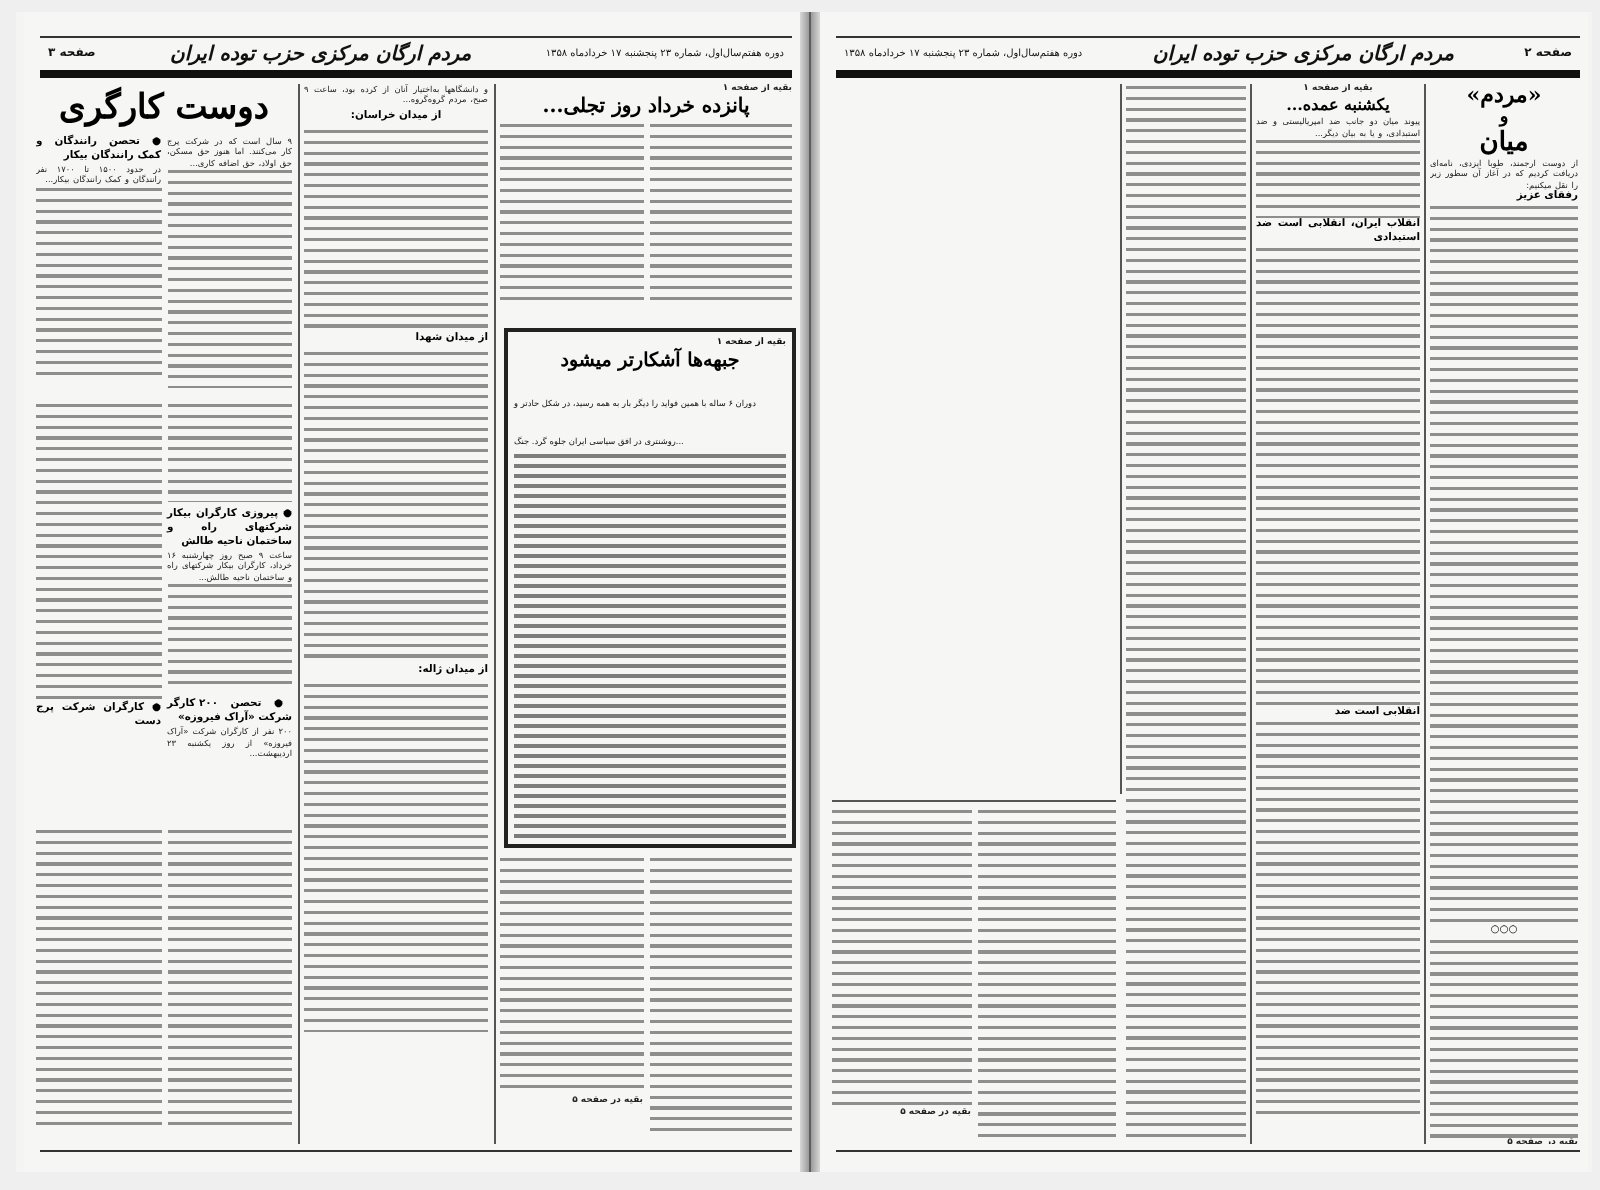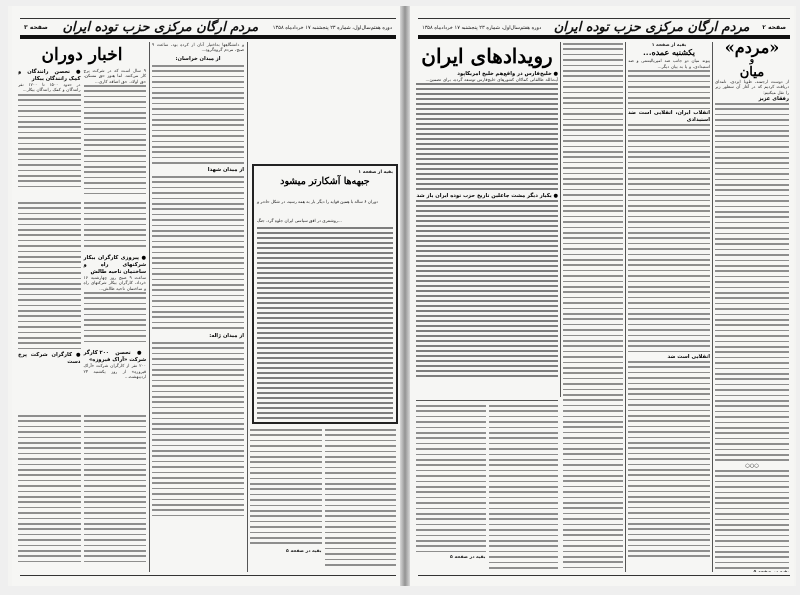--- a/index.html
+++ b/index.html
@@ -7,21 +7,21 @@
   body { position: relative; font-family: "DejaVu Sans", sans-serif; color: #111; }
   .spread { position: absolute; left: 8px; top: 6px; width: 788px; height: 580px; background: #f4f4f2; }
   .page { position: absolute; top: 0; height: 100%; background: #f6f6f4; }
   .page.left { left: 4px; width: 388px; }
   .page.right { left: 402px; width: 384px; }
   .gutter { position: absolute; left: 392px; top: 0; width: 10px; height: 100%;
     background: linear-gradient(90deg,#d8d8d8,#9a9a9a 45%,#222 50%,#9a9a9a 55%,#d8d8d8); }
   .masthead { position: absolute; left: 8px; right: 4px; top: 12px; height: 16px; border-top: 1px solid #333;
     display: flex; justify-content: space-between; align-items: center; font-size: 5px; direction: rtl; padding: 0 4px; }
   .masthead .pg { font-weight: bold; font-size: 6px; }
-  .masthead .logo { font-family: "DejaVu Serif", serif; font-style: italic; font-size: 13px; font-weight: bold; }
+  .masthead .logo { font-family: "DejaVu Serif", serif; font-style: italic; font-size: 10px; font-weight: bold; }
   .rule { position: absolute; left: 8px; right: 4px; top: 29px; height: 4px; background: #111; }
   .col { position: absolute; top: 36px; bottom: 14px; overflow: hidden; font-size: 4.2px; line-height: 5.4px;
     direction: rtl; text-align: justify; color: #222; }
   .col .t { display: block; word-spacing: 0.5px; }
   .vline { position: absolute; top: 36px; bottom: 14px; width: 1px; background: #555; }
   .hline { position: absolute; height: 1px; background: #555; }
   .head-big { font-family: "DejaVu Serif", serif; font-weight: bold; direction: rtl; text-align: center; color: #000; }
   .kicker { font-size: 4.5px; font-weight: bold; direction: rtl; }
   .sub { font-size: 5.2px; font-weight: bold; direction: rtl; line-height: 7px; color: #000; }
   .boxed { position: absolute; border: 2px solid #222; background: #f6f6f4; padding: 3px; overflow: hidden; }
@@ -38,21 +38,21 @@
 
   <div class="page left">
     <div class="masthead">
       <span class="issue">دوره هفتم‌سال‌اول، شماره ۲۳ پنجشنبه ۱۷ خردادماه ۱۳۵۸</span>
       <span class="logo">مردم ارگان مرکزی حزب توده ایران</span>
       <span class="pg">صفحه ۳</span>
     </div>
     <div class="rule"></div>
 
     <div class="col" style="left:6px; width:128px;">
-      <div class="head-big" style="font-size:17px; line-height:24px; margin-bottom:2px;">اخبار دوران</div>
+      <div class="head-big" style="font-size:17px; line-height:24px; margin-bottom:2px;">دوست کارگری</div>
       <div style="display:flex; gap:3px; height:130px;">
         <div style="flex:1;">
           <span class="t">۹ سال است که در شرکت پرج کار می‌کنند. اما هنوز حق مسکن، حق اولاد، حق اضافه کاری...</span>
           <span class="fill" style="height:110px;"></span>
         </div>
         <div style="flex:1;">
           <div class="sub">● تحصن رانندگان و کمک رانندگان بیکار</div>
           <span class="t">در حدود ۱۵۰۰ تا ۱۷۰۰ نفر رانندگان و کمک رانندگان بیکار...</span>
           <span class="fill" style="height:95px;"></span>
         </div>
@@ -82,20 +82,28 @@
       <span class="t">و دانشگاهها به‌اختیار آنان از کرده بود، ساعت ۹ صبح، مردم گروه‌گروه...</span>
       <div class="sub" style="text-align:center; margin:2px 0;">از میدان خراسان:</div>
       <span class="fill" style="height:100px;"></span>
       <div class="sub" style="margin:2px 0;">از میدان شهدا</div>
       <span class="fill" style="height:155px;"></span>
       <div class="sub" style="margin:2px 0;">از میدان ژاله:</div>
       <span class="fill" style="height:175px;"></span>
     </div>
     <div class="vline" style="left:235px;"></div>
 
+    <div class="col" style="left:238px; width:146px; top:36px; bottom:auto; height:118px;">
+      <div class="kicker">بقیه از صفحه ۱</div>
+      <div class="head-big" style="font-size:10px; line-height:14px;">پانزده خرداد روز تجلی...</div>
+      <div style="display:flex; gap:3px; height:90px;">
+        <span class="fill" style="flex:1;"></span>
+        <span class="fill" style="flex:1;"></span>
+      </div>
+    </div>
 
     <div class="boxed" style="left:240px; top:158px; width:146px; height:260px;">
       <div class="kicker">بقیه از صفحه ۱</div>
       <div class="head-big" style="font-size:9.5px; line-height:14px;">جبهه‌ها آشکارتر میشود</div>
       <span class="t" style="font-size:4.2px; line-height:5.4px; direction:rtl;">دوران ۶ ساله با همین فواید را دیگر بار به همه رسید، در شکل حادتر و روشنتری در افق سیاسی ایران جلوه گرد. جنگ...</span>
       <span class="fill dense" style="height:215px;"></span>
     </div>
 
     <div class="col" style="left:238px; width:146px; top:422px;">
       <div style="display:flex; gap:3px; height:140px;">
@@ -112,49 +120,41 @@
   <div class="gutter"></div>
 
   <div class="page right">
     <div class="masthead">
       <span class="pg">صفحه ۲</span>
       <span class="logo">مردم ارگان مرکزی حزب توده ایران</span>
       <span class="issue">دوره هفتم‌سال‌اول، شماره ۲۳ پنجشنبه ۱۷ خردادماه ۱۳۵۸</span>
     </div>
     <div class="rule"></div>
 
-    <div class="col" style="left:6px; width:142px; bottom:auto; height:355px;">
-      <div class="head-big" style="font-size:20px; line-height:28px;">رویدادهای ایران</div>
-      <div class="sub">● خلیج‌فارس در واقع‌هم خلیج امریکاپود</div>
-      <span class="t">آیت‌الله طالقانی کماکان کشورهای خلیج‌فارس توسعه گرده، برای تضمین...</span>
-      <span class="fill dense" style="height:108px;"></span>
-      <div class="sub" style="margin-top:2px;">● یکبار دیگر مشت جاعلین تاریخ حزب توده ایران باز شد</div>
-      <span class="fill dense" style="height:180px;"></span>
-    </div>
     <div class="vline" style="left:150px; bottom:auto; height:355px;"></div>
 
     <div class="col" style="left:153px; width:60px;">
       <span class="fill"></span>
     </div>
     <div class="vline" style="left:215px;"></div>
 
     <div class="col" style="left:218px; width:82px;">
       <div class="kicker" style="text-align:center;">بقیه از صفحه ۱</div>
       <div class="head-big" style="font-size:8px; line-height:11px;">یکشنبه عمده...</div>
       <span class="t">پیوند میان دو جانب ضد امپریالیستی و ضد استبدادی، و یا به بیان دیگر...</span>
       <span class="fill" style="height:40px;"></span>
       <div class="sub">انقلاب ایران، انقلابی است ضد استبدادی</div>
       <span class="fill" style="height:230px;"></span>
       <div class="sub">انقلابی است ضد</div>
       <span class="fill" style="height:200px;"></span>
     </div>
     <div class="vline" style="left:302px;"></div>
 
     <div class="col" style="left:305px; width:74px;">
-      <div class="head-big" style="font-size:16px; line-height:12px;">«مردم»</div>
+      <div class="head-big" style="font-size:11px; line-height:12px;">«مردم»</div>
       <div class="head-big" style="font-size:9px; line-height:10px;">و</div>
       <div class="head-big" style="font-size:13px; line-height:15px;">میان</div>
       <span class="t">از دوست ارجمند، طوبا ایزدی، نامه‌ای دریافت کردیم که در آغاز آن سطور زیر را نقل میکنیم:</span>
       <div class="sub">رفقای عزیز</div>
       <span class="fill" style="height:360px;"></span>
       <div class="sub" style="text-align:center;">○○○</div>
       <span class="fill" style="height:100px;"></span>
       <div class="cont">بقیه در صفحه ۵</div>
     </div>
 

